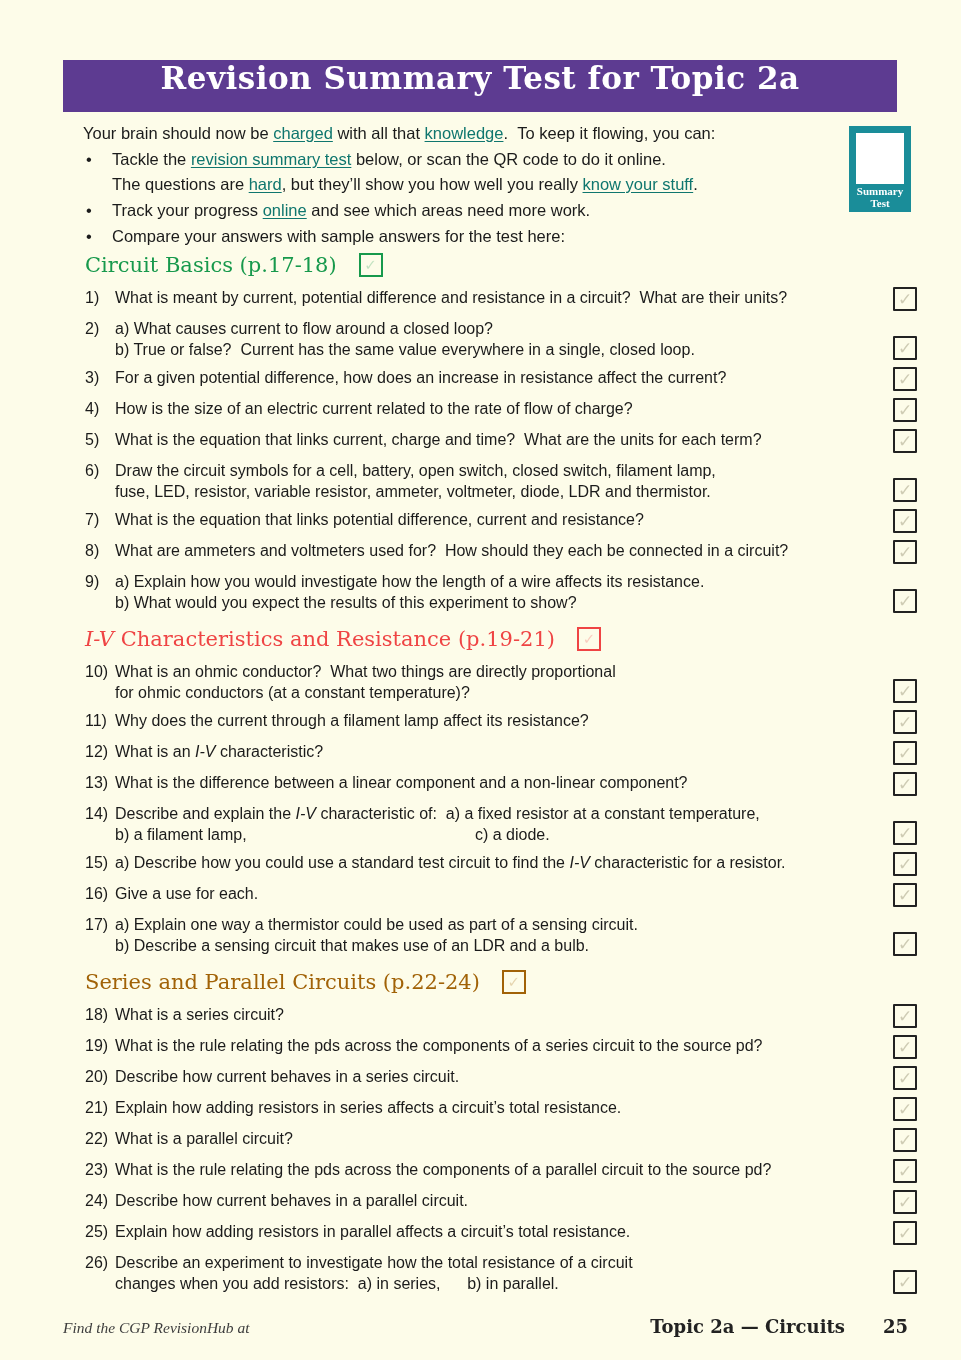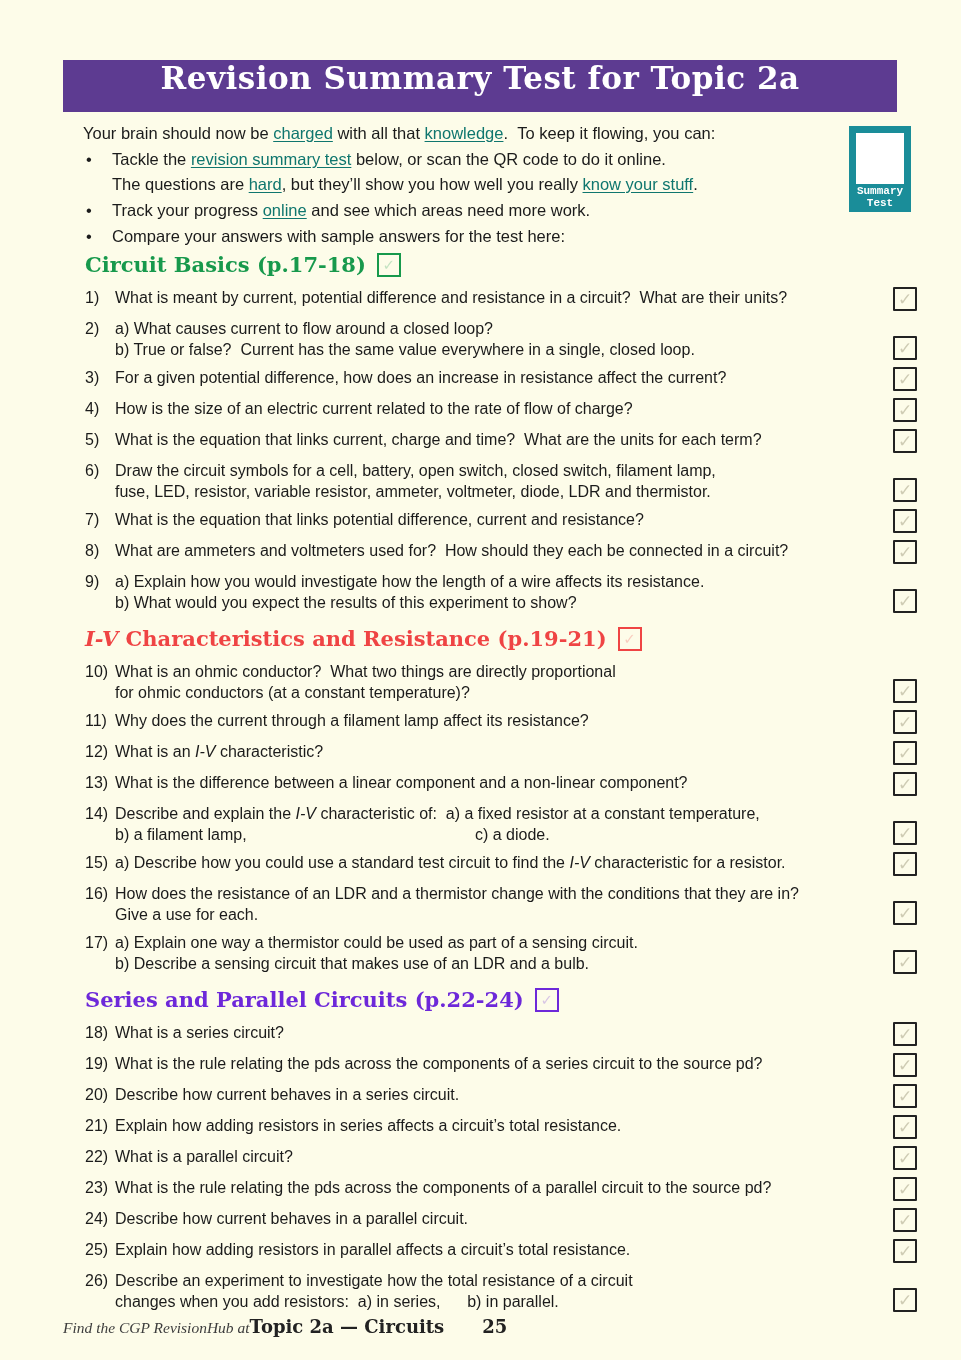--- a/index.html
+++ b/index.html
@@ -23,48 +23,48 @@
   .bullet-row{display:flex;margin-top:1px;}
   .bullet-glyph{width:29px;padding-left:3px;box-sizing:border-box;}
   .bullet-lines{flex:1;}
   .link{color:#0f766e;text-decoration:underline;text-underline-offset:2px;}
   .em{font-style:italic;}
   
   .qr{position:absolute;left:849px;top:126px;width:62px;height:86px;background:#1a8d99;}
   .qr-white{position:absolute;left:7px;top:7px;width:48px;height:51px;background:#ffffff;}
   .qr-label{
     position:absolute;left:0;right:0;bottom:3px;text-align:center;color:#ffffff;
-    font-family:Liberation Mono, monospace;font-weight:bold;font-size:11px;line-height:12px;
+    font-family:Liberation Serif, serif;font-weight:bold;font-size:11px;line-height:12px;
   }
   
   .main{position:absolute;left:85px;top:252px;width:832px;}
   .qsection{margin-bottom:13px;}
   .qsection h2{
-    margin:0 0 9px 0;font-family:"DejaVu Serif",serif;font-weight:bold;font-size:21px;
-    display:flex;align-items:center;gap:11px;line-height:26px;
+    margin:0 0 9px 0;font-family:"DejaVu Serif",serif;font-weight:normal;font-size:21px;
+    display:flex;align-items:center;gap:22px;line-height:26px;
   }
   .section-checkbox{
     width:20px;height:20px;border:2px solid currentColor;box-sizing:content-box;
     display:flex;align-items:center;justify-content:center;background:#fdfce9;
   }
   .section-checkbox .check{font-size:15px;opacity:.25;font-family:"DejaVu Sans",sans-serif;}
   .qrow{display:grid;grid-template-columns:30px 1fr 26px;margin-bottom:7px;}
   .qnum{align-self:start;font-size:16px;line-height:21px;}
   .qtext{font-size:16px;}
   .qline{line-height:21px;}
   .cbcell{align-self:end;justify-self:end;}
   .checkbox{
     width:24px;height:24px;box-sizing:border-box;border:2px solid #222222;border-radius:1px;
     display:flex;align-items:center;justify-content:center;background:#fdfce9;
   }
   .checkbox .check{color:#cfccb4;font-size:17px;line-height:1;font-family:"DejaVu Sans",sans-serif;}
   
   .footer{
     position:absolute;left:63px;top:1316px;width:845px;
-    display:flex;align-items:baseline;
+    display:flex;justify-content:space-between;align-items:baseline;
   }
   .footer-left{font-family:"Liberation Serif",serif;font-style:italic;font-size:15.5px;color:#3d3d3d;}
   .footer-right{display:flex;gap:38px;align-items:baseline;font-family:"DejaVu Serif",serif;font-weight:bold;color:#222222;}
   .footer-topic{font-size:18px;}
   .footer-page{font-size:18px;}
 </style>
 </head>
 <body>
 
 <div class="banner">
@@ -283,21 +283,20 @@
         </div>
         <div class="cbcell">
           <div class="checkbox">
             <span class="check">✓</span>
           </div>
         </div>
       </div>
       <div class="qrow">
         <span class="qnum">16)</span>
         <div class="qtext">
-          <div class="qline"><span>How does the resistance of an LDR and a thermistor change with the conditions that they are in?</span></div>
           <div class="qline"><span>Give a use for each.</span></div>
         </div>
         <div class="cbcell">
           <div class="checkbox">
             <span class="check">✓</span>
           </div>
         </div>
       </div>
       <div class="qrow">
         <span class="qnum">17)</span>
@@ -306,21 +305,21 @@
           <div class="qline"><span>b) Describe a sensing circuit that makes use of an LDR and a bulb.</span></div>
         </div>
         <div class="cbcell">
           <div class="checkbox">
             <span class="check">✓</span>
           </div>
         </div>
       </div>
     </div>
     <div class="qsection">
-      <h2 style="color: #6d28d9;">
+      <h2 style="color: #a16207;">
         <span><span>Series and Parallel Circuits (p.22-24)</span></span>
         <span class="section-checkbox">
           <span class="check">✓</span>
         </span>
       </h2>
       <div class="qrow">
         <span class="qnum">18)</span>
         <div class="qtext">
           <div class="qline"><span>What is a series circuit?</span></div>
         </div>

